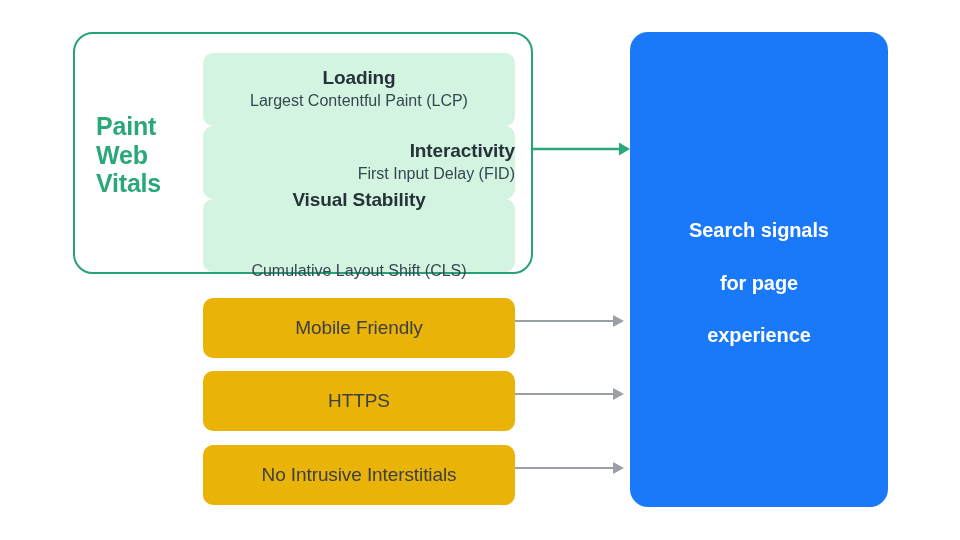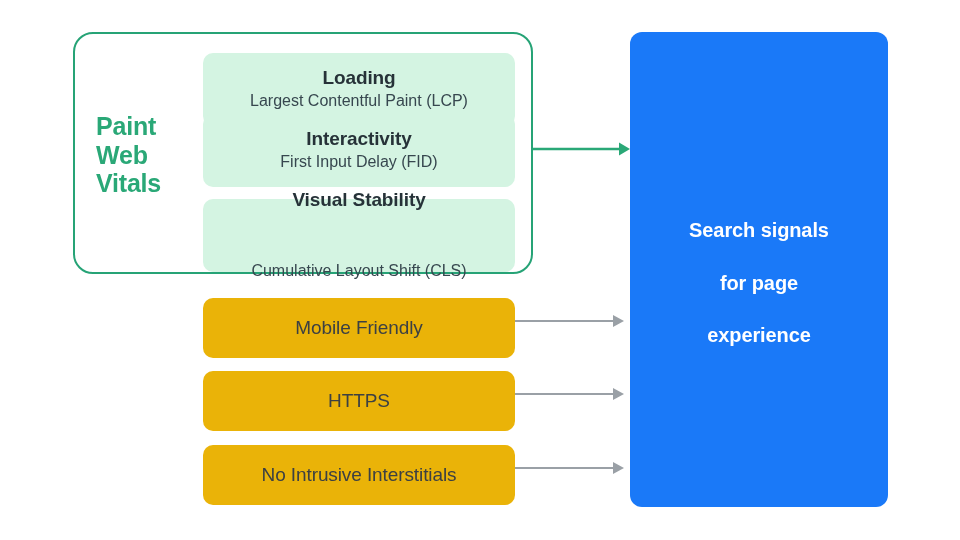--- a/index.html
+++ b/index.html
@@ -66,21 +66,21 @@
     letter-spacing: -0.1px;
   }
   .vital-card .v-sub {
     font-size: 16px;
     font-weight: normal;
     color: #37474f;
     line-height: 1.3;
     margin-top: 2px;
   }
   #vital-0 { top: 53px; }
-  #vital-1 { top: 114px; }
+  #vital-1 { top: 126px; align-items: flex-end; }
   #vital-2 { top: 199px; gap: 48px; }
 
   
   .signal-card {
     position: absolute;
     left: 203px;
     width: 312px;
     height: 60px;
     background: #eab308;
     border-radius: 10px;
@@ -100,21 +100,21 @@
   #signal-2 { top: 445px; }
 
   
   .dest-panel {
     position: absolute;
     left: 630px;
     top: 32px;
     width: 258px;
     height: 475px;
     background: #1a79f8;
-    border-radius: 12px;
+    border-radius: 18px;
     display: flex;
     align-items: center;
     justify-content: center;
   }
   .dest-panel .d-text {
     color: #ffffff;
     font-size: 20px;
     font-weight: bold;
     line-height: 1.32;
     text-align: center;

